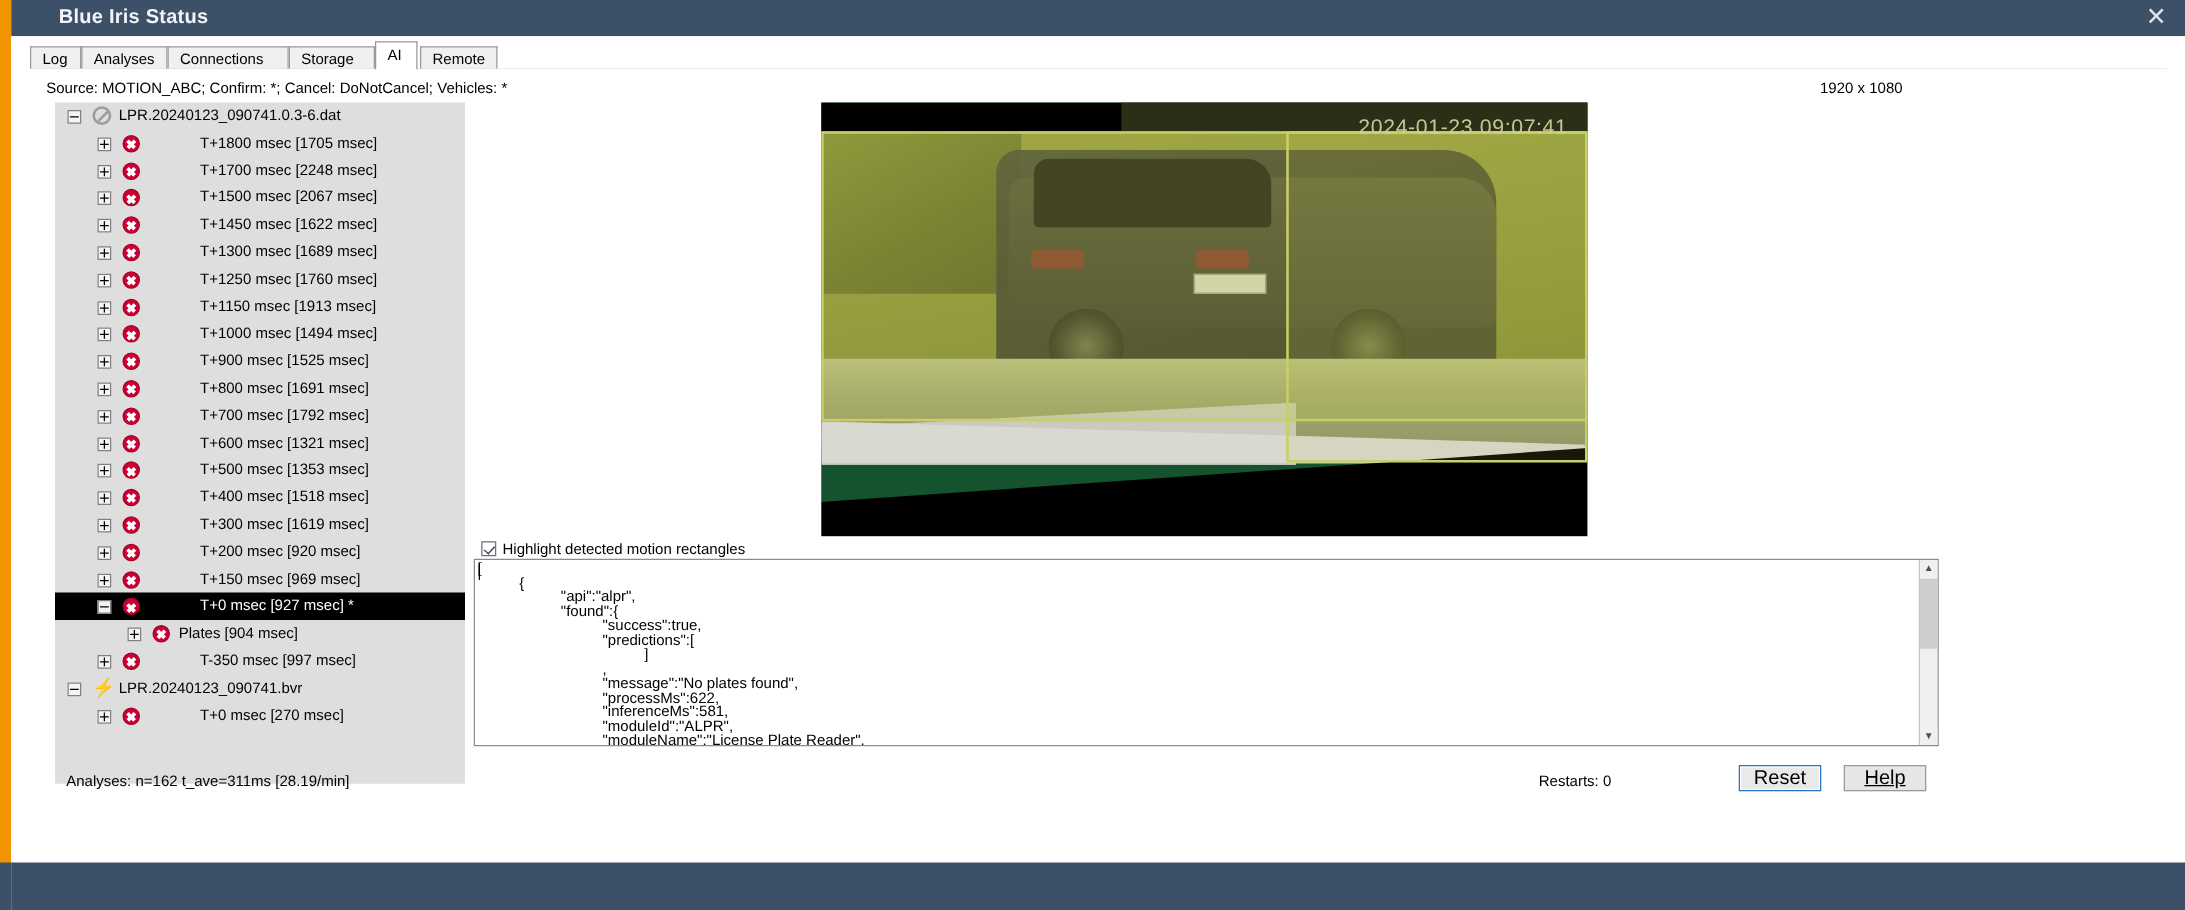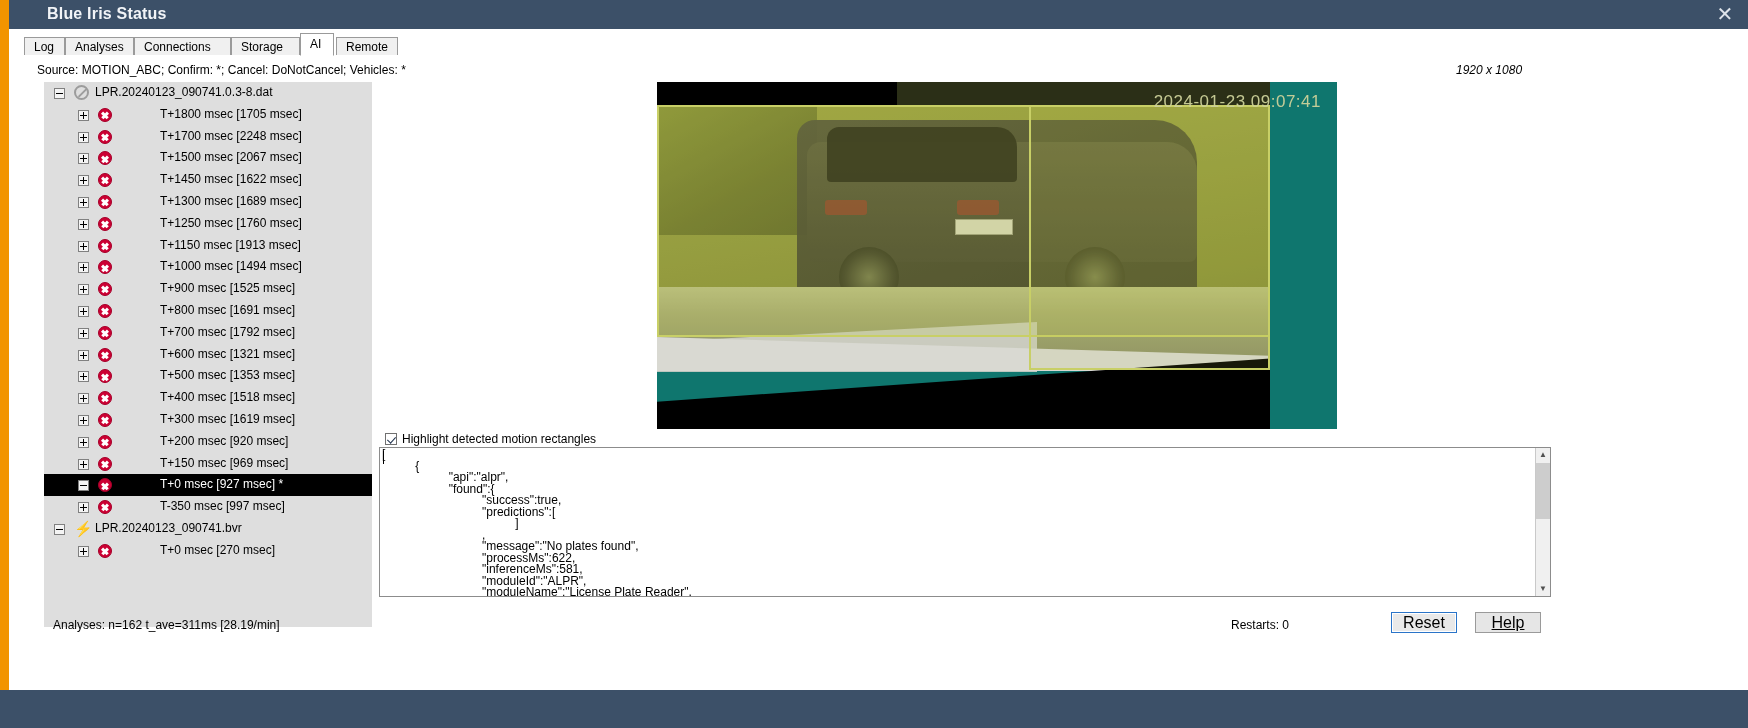--- a/index.html
+++ b/index.html
@@ -132,21 +132,20 @@
     font-size: 12px;
     color: #000;
     white-space: nowrap;
   }
   .resolution-label {
     position: absolute;
     left: 1447px;
     top: 34px;
     font-size: 12px;
     color: #000;
-    font-style: italic;
   }
   
   .tree {
     position: absolute;
     left: 35px;
     top: 53px;
     width: 328px;
     height: 545px;
     background: #dedede;
     overflow: hidden;
@@ -250,23 +249,23 @@
 
   .d2 .expander { left: 58px; }
   .d2 .ico      { left: 78px; }
   .d2 .tree-label { left: 99px; }
 
   
   .video-area {
     position: absolute;
     left: 648px;
     top: 53px;
-    width: 680px;
+    width: 613px;
     height: 347px;
-    background: #0f766e;
+    background: #14532d;
     overflow: hidden;
   }
   .vid-sky {
     position: absolute;
     left: 0; top: 0;
     width: 613px; height: 23px;
     background: #000000;
   }
   .vid-sky2 {
     position: absolute;
@@ -567,21 +566,21 @@
     <div class="tabline"></div>
     <div class="panel-frame"></div>
 
     <div class="source-line">Source: MOTION_ABC; Confirm: *; Cancel: DoNotCancel; Vehicles: *</div>
     <div class="resolution-label">1920 x 1080</div>
 
     <div class="tree" id="tree">
         <div class="tree-row d0">
           <span class="expander minus"></span>
           <span class="ico icon-ban"></span>
-          <span class="tree-label">LPR.20240123_090741.0.3-8.dat</span>
+          <span class="tree-label">LPR.20240123_090741.0.3-6.dat</span>
         </div>
         <div class="tree-row d1">
           <span class="expander plus"></span>
           <span class="ico icon-err"></span>
           <span class="tree-label">T+1800 msec  [1705 msec]</span>
         </div>
         <div class="tree-row d1">
           <span class="expander plus"></span>
           <span class="ico icon-err"></span>
           <span class="tree-label">T+1700 msec  [2248 msec]</span>
@@ -658,20 +657,25 @@
         </div>
         <div class="tree-row d1">
           <span class="expander plus"></span>
           <span class="ico icon-err"></span>
           <span class="tree-label">T+150 msec  [969 msec]</span>
         </div>
         <div class="tree-row d1 selected">
           <span class="expander minus"></span>
           <span class="ico icon-err"></span>
           <span class="tree-label">T+0 msec  [927 msec]  *</span>
+        </div>
+        <div class="tree-row d2">
+          <span class="expander plus"></span>
+          <span class="ico icon-err"></span>
+          <span class="tree-label">Plates [904 msec]</span>
         </div>
         <div class="tree-row d1">
           <span class="expander plus"></span>
           <span class="ico icon-err"></span>
           <span class="tree-label">T-350 msec  [997 msec]</span>
         </div>
         <div class="tree-row d0">
           <span class="expander minus"></span>
           <span class="ico icon-bolt">⚡</span>
           <span class="tree-label">LPR.20240123_090741.bvr</span>

